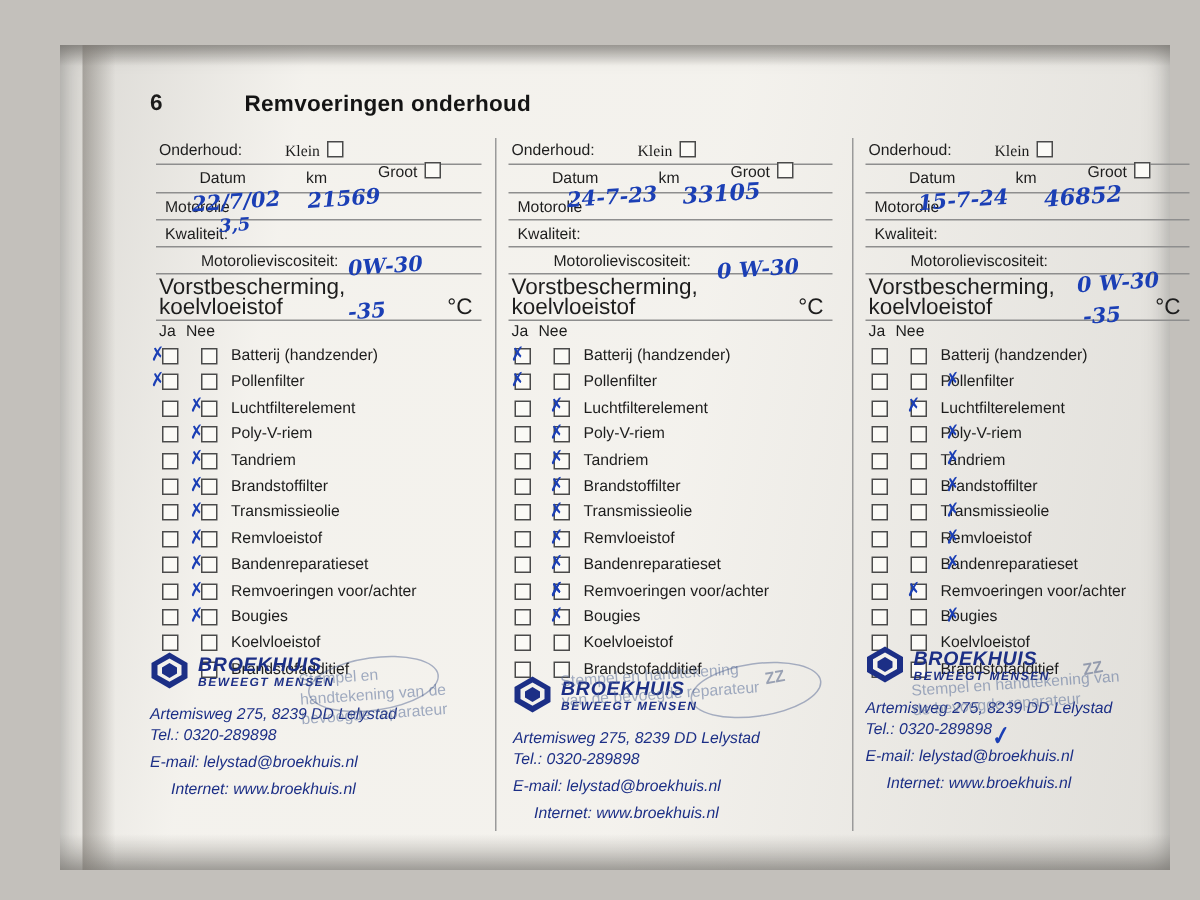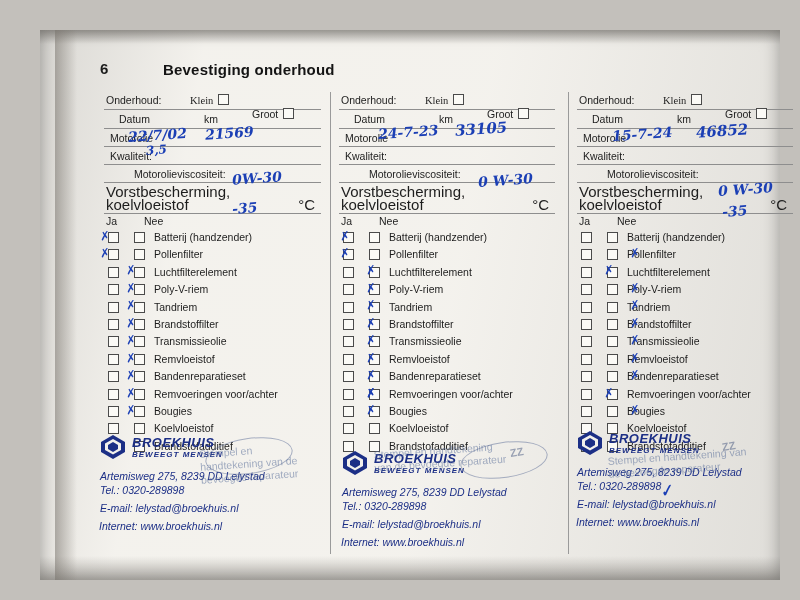--- a/index.html
+++ b/index.html
@@ -67,21 +67,21 @@
   .hdrline .klein{position:absolute;left:86px;top:2px;font-family:Liberation Serif, serif;}
   .hdrline .groot{position:absolute;left:148px;top:16px;}
   .box{
     display:inline-block;width:9px;height:9px;border:1px solid #4a4a4a;
     vertical-align:-1px;margin-left:5px;background:#fbfaf6;
   }
   .row2{
     position:relative;height:18px;font-size:10.5px;color:#1d1d1d;
     border-bottom:1px solid #8e8e8e;
   }
-  .row2 .lbl{position:absolute;left:2px;top:3px;padding-left:13px;}
+  .row2 .lbl{position:absolute;left:16px;top:3px;padding-left:13px;}
   .row2 .km{position:absolute;left:100px;top:3px;}
   .row1{
     position:relative;height:17px;font-size:10.5px;color:#1d1d1d;
     border-bottom:1px solid #8e8e8e;
   }
   .row1 .lbl{position:absolute;left:6px;top:3px;}
   .rowvisc{
     position:relative;height:17px;font-size:10.5px;color:#1d1d1d;
     border-bottom:1px solid #8e8e8e;
   }
@@ -89,21 +89,21 @@
   .rowvorst{
     position:relative;height:30px;font-size:15px;color:#1d1d1d;
     border-bottom:1px solid #8e8e8e;line-height:13px;
   }
   .rowvorst .lbl{position:absolute;left:2px;top:2px;}
   .rowvorst .deg{position:absolute;right:6px;top:15px;}
   .janee{
     position:relative;height:15px;font-size:10.5px;color:#1d1d1d;
   }
   .janee .ja{position:absolute;left:2px;top:1px;}
-  .janee .nee{position:absolute;left:40px;top:1px;}
+  .janee .nee{position:absolute;left:20px;top:1px;}
   .item{
     position:relative;height:17.4px;font-size:10.5px;color:#1d1d1d;
   }
   .item .cbja{position:absolute;left:4px;top:3px;width:9px;height:9px;border:1px solid #4a4a4a;background:#fbfaf6;}
   .item .cbnee{position:absolute;left:30px;top:3px;width:9px;height:9px;border:1px solid #4a4a4a;background:#fbfaf6;}
   .item .txt{position:absolute;left:50px;top:2px;white-space:nowrap;}
 
   
   .hw{
     position:absolute;
@@ -135,21 +135,21 @@
   }
   .stamp .brand{
     position:absolute;left:34px;top:3px;font-size:13px;font-weight:bold;color:#1c2f86;letter-spacing:.5px;
   }
   .stamp .slogan{
     position:absolute;left:34px;top:18px;font-size:8px;font-weight:bold;color:#1c2f86;letter-spacing:1px;
   }
   .stamp .addr{position:absolute;left:2px;top:38px;color:#1c2f86;}
   .stamp .tel{position:absolute;left:2px;top:52px;color:#1c2f86;}
   .stamp .mail{position:absolute;left:2px;top:70px;color:#1c2f86;}
-  .stamp .web{position:absolute;left:1px;top:88px;color:#1c2f86;}
+  .stamp .web{position:absolute;left:16px;top:88px;color:#1c2f86;}
   .ghost{
     position:absolute;color:#5a6f9a;opacity:.55;font-size:10.5px;line-height:13px;
     transform:rotate(-4deg);pointer-events:none;
   }
   .zz{
     position:absolute;color:#46577f;opacity:.5;font-size:11px;font-weight:bold;
     transform:rotate(-10deg);pointer-events:none;
   }
   .ovalstamp{
     position:absolute;width:86px;height:34px;border:1.5px solid rgba(70,90,140,.45);
@@ -159,21 +159,21 @@
 </head>
 <body>
 
 <div id="page">
   <div class="sheet"></div>
   <div class="topedge"></div>
   <div class="botedge"></div>
   <div class="spine"></div>
 
   <div class="pagenum">6</div>
-  <div class="doctitle">Bevestiging onderhoud</div>
+  <div class="doctitle">Remvoeringen onderhoud</div>
 
   <div class="col" id="col0">
     <div class="hdrline">
       <span class="lbl">Onderhoud:</span>
       <span class="klein"><span>Klein</span><span class="box"></span></span>
       <span class="groot"><span>Groot</span><span class="box"></span></span>
     </div>
     <div class="row2">
       <span class="lbl">Datum</span>
       <span class="km">km</span>

